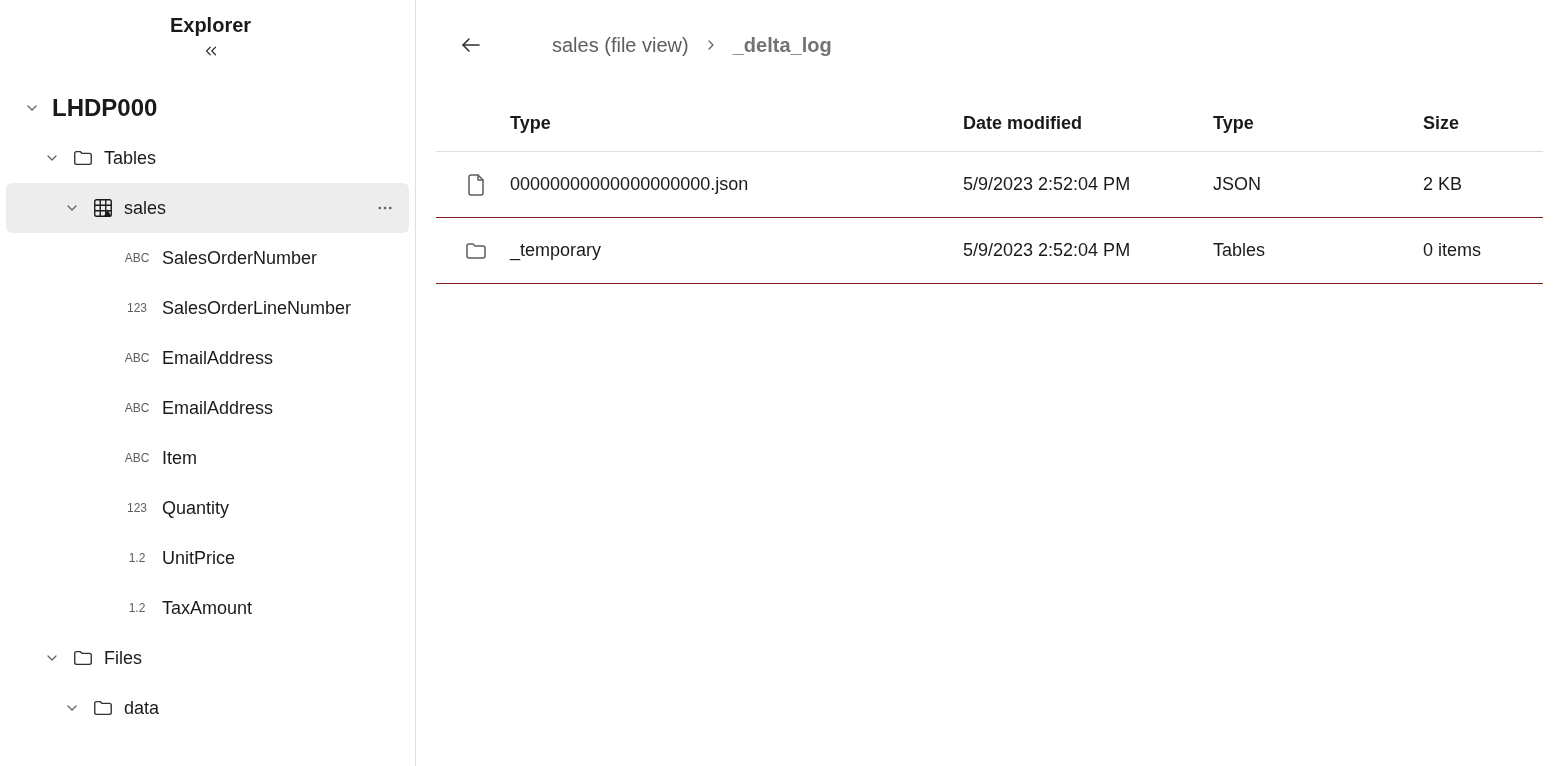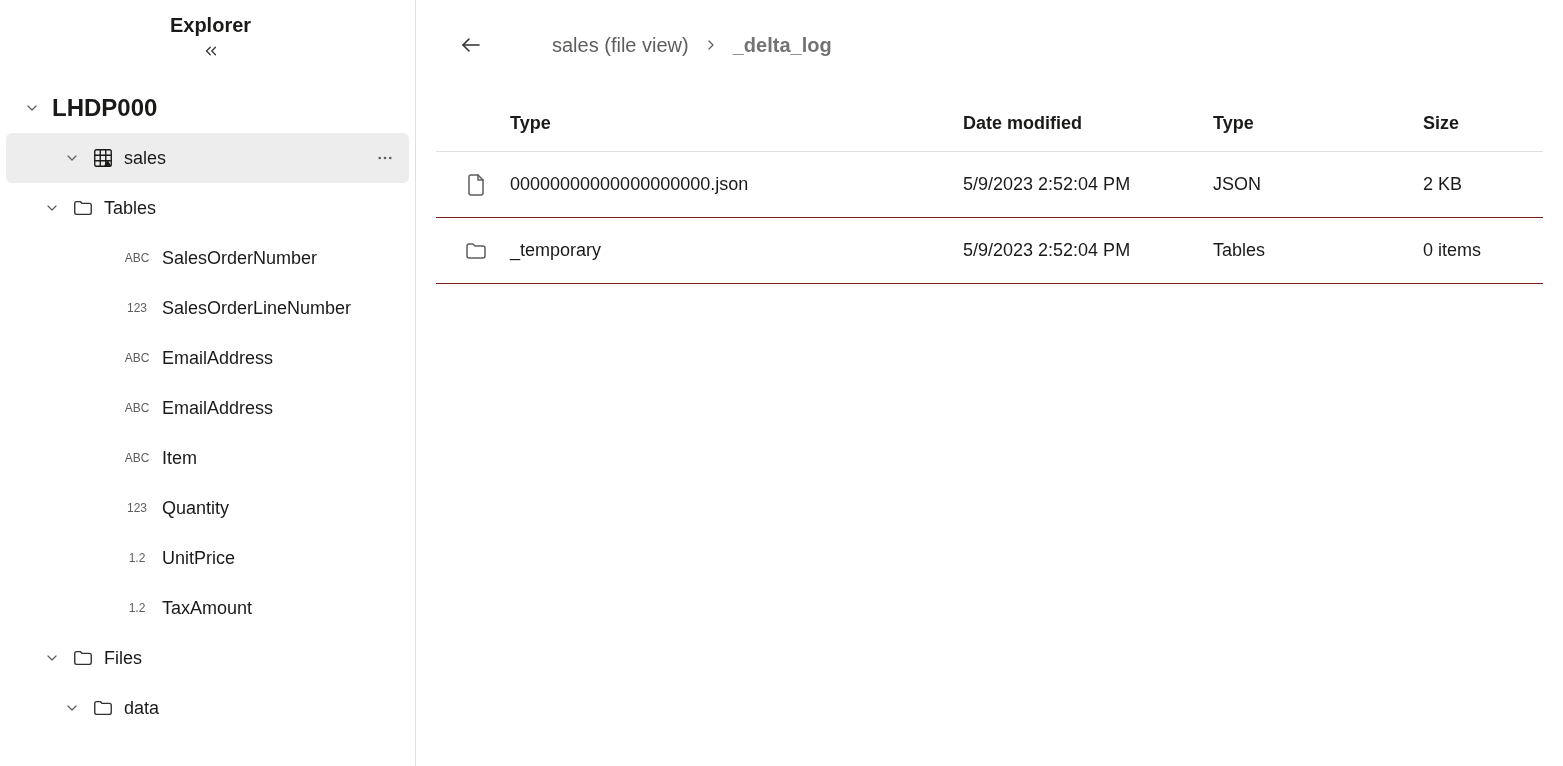--- a/index.html
+++ b/index.html
@@ -188,20 +188,34 @@
 
     <div class="tree-row indent-0">
       <span class="chev">
         <svg width="16" height="16" viewBox="0 0 24 24" fill="none" stroke="#605e5c" stroke-width="1.8" stroke-linecap="round" stroke-linejoin="round">
             <polyline points="6 9 12 15 18 9"></polyline>
           </svg>
       </span>
       <span class="tree-label root-label">LHDP000</span>
     </div>
 
+    <div class="tree-row indent-1">
+      <span class="chev">
+        <svg width="16" height="16" viewBox="0 0 24 24" fill="none" stroke="#605e5c" stroke-width="1.8" stroke-linecap="round" stroke-linejoin="round">
+            <polyline points="6 9 12 15 18 9"></polyline>
+          </svg>
+      </span>
+      <span class="node-icon">
+        <svg width="22" height="22" viewBox="0 0 24 24" fill="none" stroke="#323130" stroke-width="1.5" stroke-linecap="round" stroke-linejoin="round">
+            <path d="M3 7a2 2 0 0 1 2-2h4l2 2h8a2 2 0 0 1 2 2v8a2 2 0 0 1-2 2H5a2 2 0 0 1-2-2z"></path>
+          </svg>
+      </span>
+      <span class="tree-label">Tables</span>
+    </div>
+
     <div class="tree-row indent-2 selected">
       <span class="chev">
         <svg width="16" height="16" viewBox="0 0 24 24" fill="none" stroke="#605e5c" stroke-width="1.8" stroke-linecap="round" stroke-linejoin="round">
             <polyline points="6 9 12 15 18 9"></polyline>
           </svg>
       </span>
       <span class="node-icon">
         <svg width="22" height="22" viewBox="0 0 24 24" fill="none" stroke="#1b1a19" stroke-width="1.5" stroke-linecap="round" stroke-linejoin="round">
           <rect x="3" y="3" width="18" height="18" rx="2"></rect>
           <line x1="3" y1="9" x2="21" y2="9"></line>
@@ -214,34 +228,20 @@
       <span class="tree-label">sales</span>
       <span class="more-dots">
         <svg width="18" height="18" viewBox="0 0 24 24" fill="#605e5c">
             <circle cx="5" cy="12" r="1.8"></circle>
             <circle cx="12" cy="12" r="1.8"></circle>
             <circle cx="19" cy="12" r="1.8"></circle>
           </svg>
       </span>
     </div>
 
-    <div class="tree-row indent-1">
-      <span class="chev">
-        <svg width="16" height="16" viewBox="0 0 24 24" fill="none" stroke="#605e5c" stroke-width="1.8" stroke-linecap="round" stroke-linejoin="round">
-            <polyline points="6 9 12 15 18 9"></polyline>
-          </svg>
-      </span>
-      <span class="node-icon">
-        <svg width="22" height="22" viewBox="0 0 24 24" fill="none" stroke="#323130" stroke-width="1.5" stroke-linecap="round" stroke-linejoin="round">
-            <path d="M3 7a2 2 0 0 1 2-2h4l2 2h8a2 2 0 0 1 2 2v8a2 2 0 0 1-2 2H5a2 2 0 0 1-2-2z"></path>
-          </svg>
-      </span>
-      <span class="tree-label">Tables</span>
-    </div>
-
     <div class="tree-row indent-3">
       <span class="type-badge">ABC</span>
       <span class="tree-label">SalesOrderNumber</span>
     </div>
     <div class="tree-row indent-3">
       <span class="type-badge">123</span>
       <span class="tree-label">SalesOrderLineNumber</span>
     </div>
     <div class="tree-row indent-3">
       <span class="type-badge">ABC</span>

